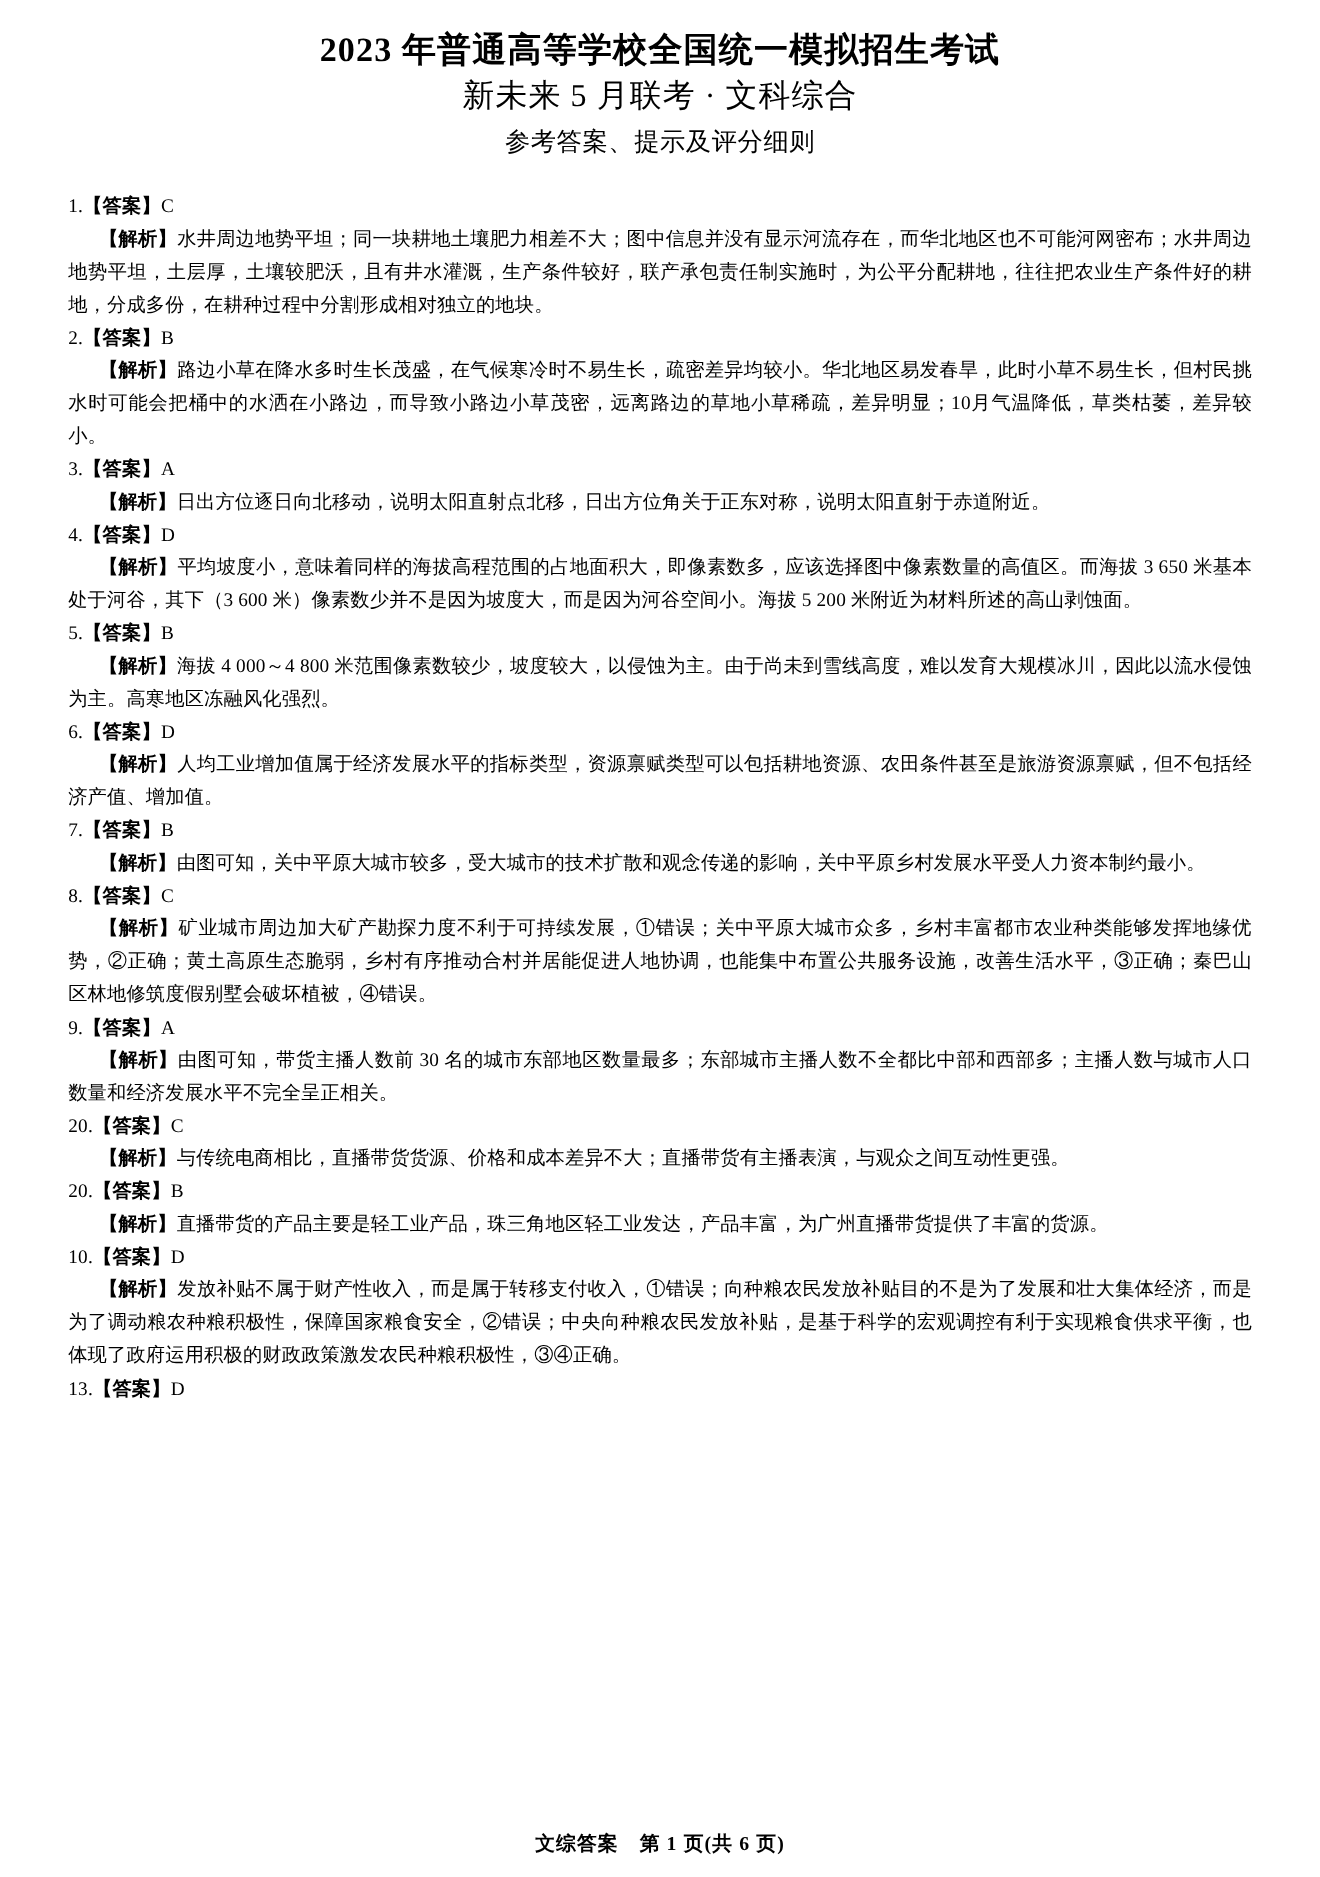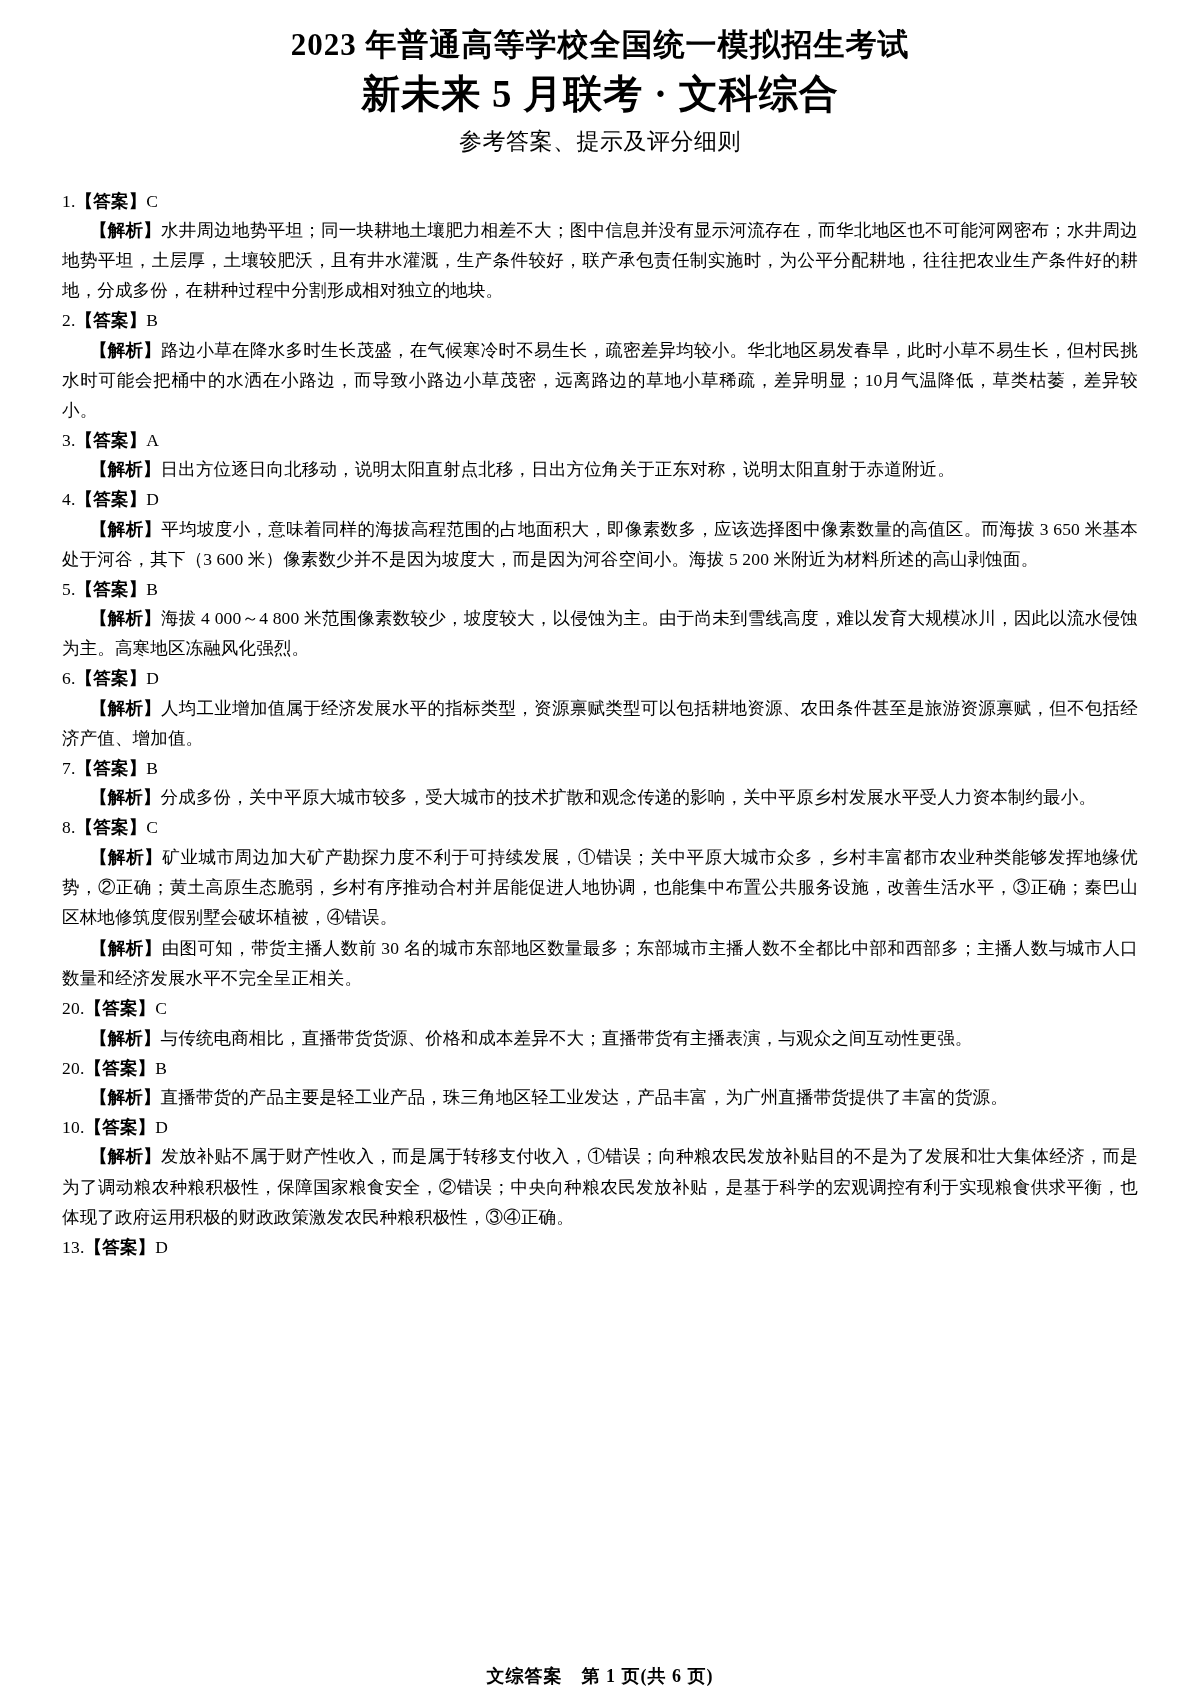--- a/index.html
+++ b/index.html
@@ -24,22 +24,22 @@
     text-align: center;
     margin-top: 6px;
   }
   .title-main {
     font-size: 31px;
     font-weight: bold;
     letter-spacing: 1px;
     line-height: 1.35;
   }
   .title-sub {
-    font-size: 39px;
-    font-weight: bold;
+    font-size: 29px;
+    font-weight: normal;
     letter-spacing: 1px;
     line-height: 1.35;
     margin-top: 2px;
   }
   .title-third {
     font-size: 23px;
     font-weight: normal;
     letter-spacing: 0.5px;
     line-height: 1.4;
     margin-top: 6px;
@@ -115,27 +115,28 @@
       <div class="qa-block">
         <div class="ans-line"><span class="ans-num">5.</span><span class="bracket-label">【答案】</span><span>B</span></div>
         <div class="exp-line"><span class="bracket-label">【解析】</span><span>海拔 4 000～4 800 米范围像素数较少，坡度较大，以侵蚀为主。由于尚未到雪线高度，难以发育大规模冰川，因此以流水侵蚀为主。高寒地区冻融风化强烈。</span></div>
       </div>
       <div class="qa-block">
         <div class="ans-line"><span class="ans-num">6.</span><span class="bracket-label">【答案】</span><span>D</span></div>
         <div class="exp-line"><span class="bracket-label">【解析】</span><span>人均工业增加值属于经济发展水平的指标类型，资源禀赋类型可以包括耕地资源、农田条件甚至是旅游资源禀赋，但不包括经济产值、增加值。</span></div>
       </div>
       <div class="qa-block">
         <div class="ans-line"><span class="ans-num">7.</span><span class="bracket-label">【答案】</span><span>B</span></div>
-        <div class="exp-line"><span class="bracket-label">【解析】</span><span>分成多份，关中平原大城市较多，受大城市的技术扩散和观念传递的影响，关中平原乡村发展水平受人力资本制约最小。</span></div>
+        <div class="exp-line"><span class="bracket-label">【解析】</span><span>由图可知，关中平原大城市较多，受大城市的技术扩散和观念传递的影响，关中平原乡村发展水平受人力资本制约最小。</span></div>
       </div>
       <div class="qa-block">
         <div class="ans-line"><span class="ans-num">8.</span><span class="bracket-label">【答案】</span><span>C</span></div>
         <div class="exp-line"><span class="bracket-label">【解析】</span><span>矿业城市周边加大矿产勘探力度不利于可持续发展，①错误；关中平原大城市众多，乡村丰富都市农业种类能够发挥地缘优势，②正确；黄土高原生态脆弱，乡村有序推动合村并居能促进人地协调，也能集中布置公共服务设施，改善生活水平，③正确；秦巴山区林地修筑度假别墅会破坏植被，④错误。</span></div>
       </div>
       <div class="qa-block">
+        <div class="ans-line"><span class="ans-num">9.</span><span class="bracket-label">【答案】</span><span>A</span></div>
         <div class="exp-line"><span class="bracket-label">【解析】</span><span>由图可知，带货主播人数前 30 名的城市东部地区数量最多；东部城市主播人数不全都比中部和西部多；主播人数与城市人口数量和经济发展水平不完全呈正相关。</span></div>
       </div>
       <div class="qa-block">
         <div class="ans-line"><span class="ans-num">20.</span><span class="bracket-label">【答案】</span><span>C</span></div>
         <div class="exp-line"><span class="bracket-label">【解析】</span><span>与传统电商相比，直播带货货源、价格和成本差异不大；直播带货有主播表演，与观众之间互动性更强。</span></div>
       </div>
       <div class="qa-block">
         <div class="ans-line"><span class="ans-num">20.</span><span class="bracket-label">【答案】</span><span>B</span></div>
         <div class="exp-line"><span class="bracket-label">【解析】</span><span>直播带货的产品主要是轻工业产品，珠三角地区轻工业发达，产品丰富，为广州直播带货提供了丰富的货源。</span></div>
       </div>

